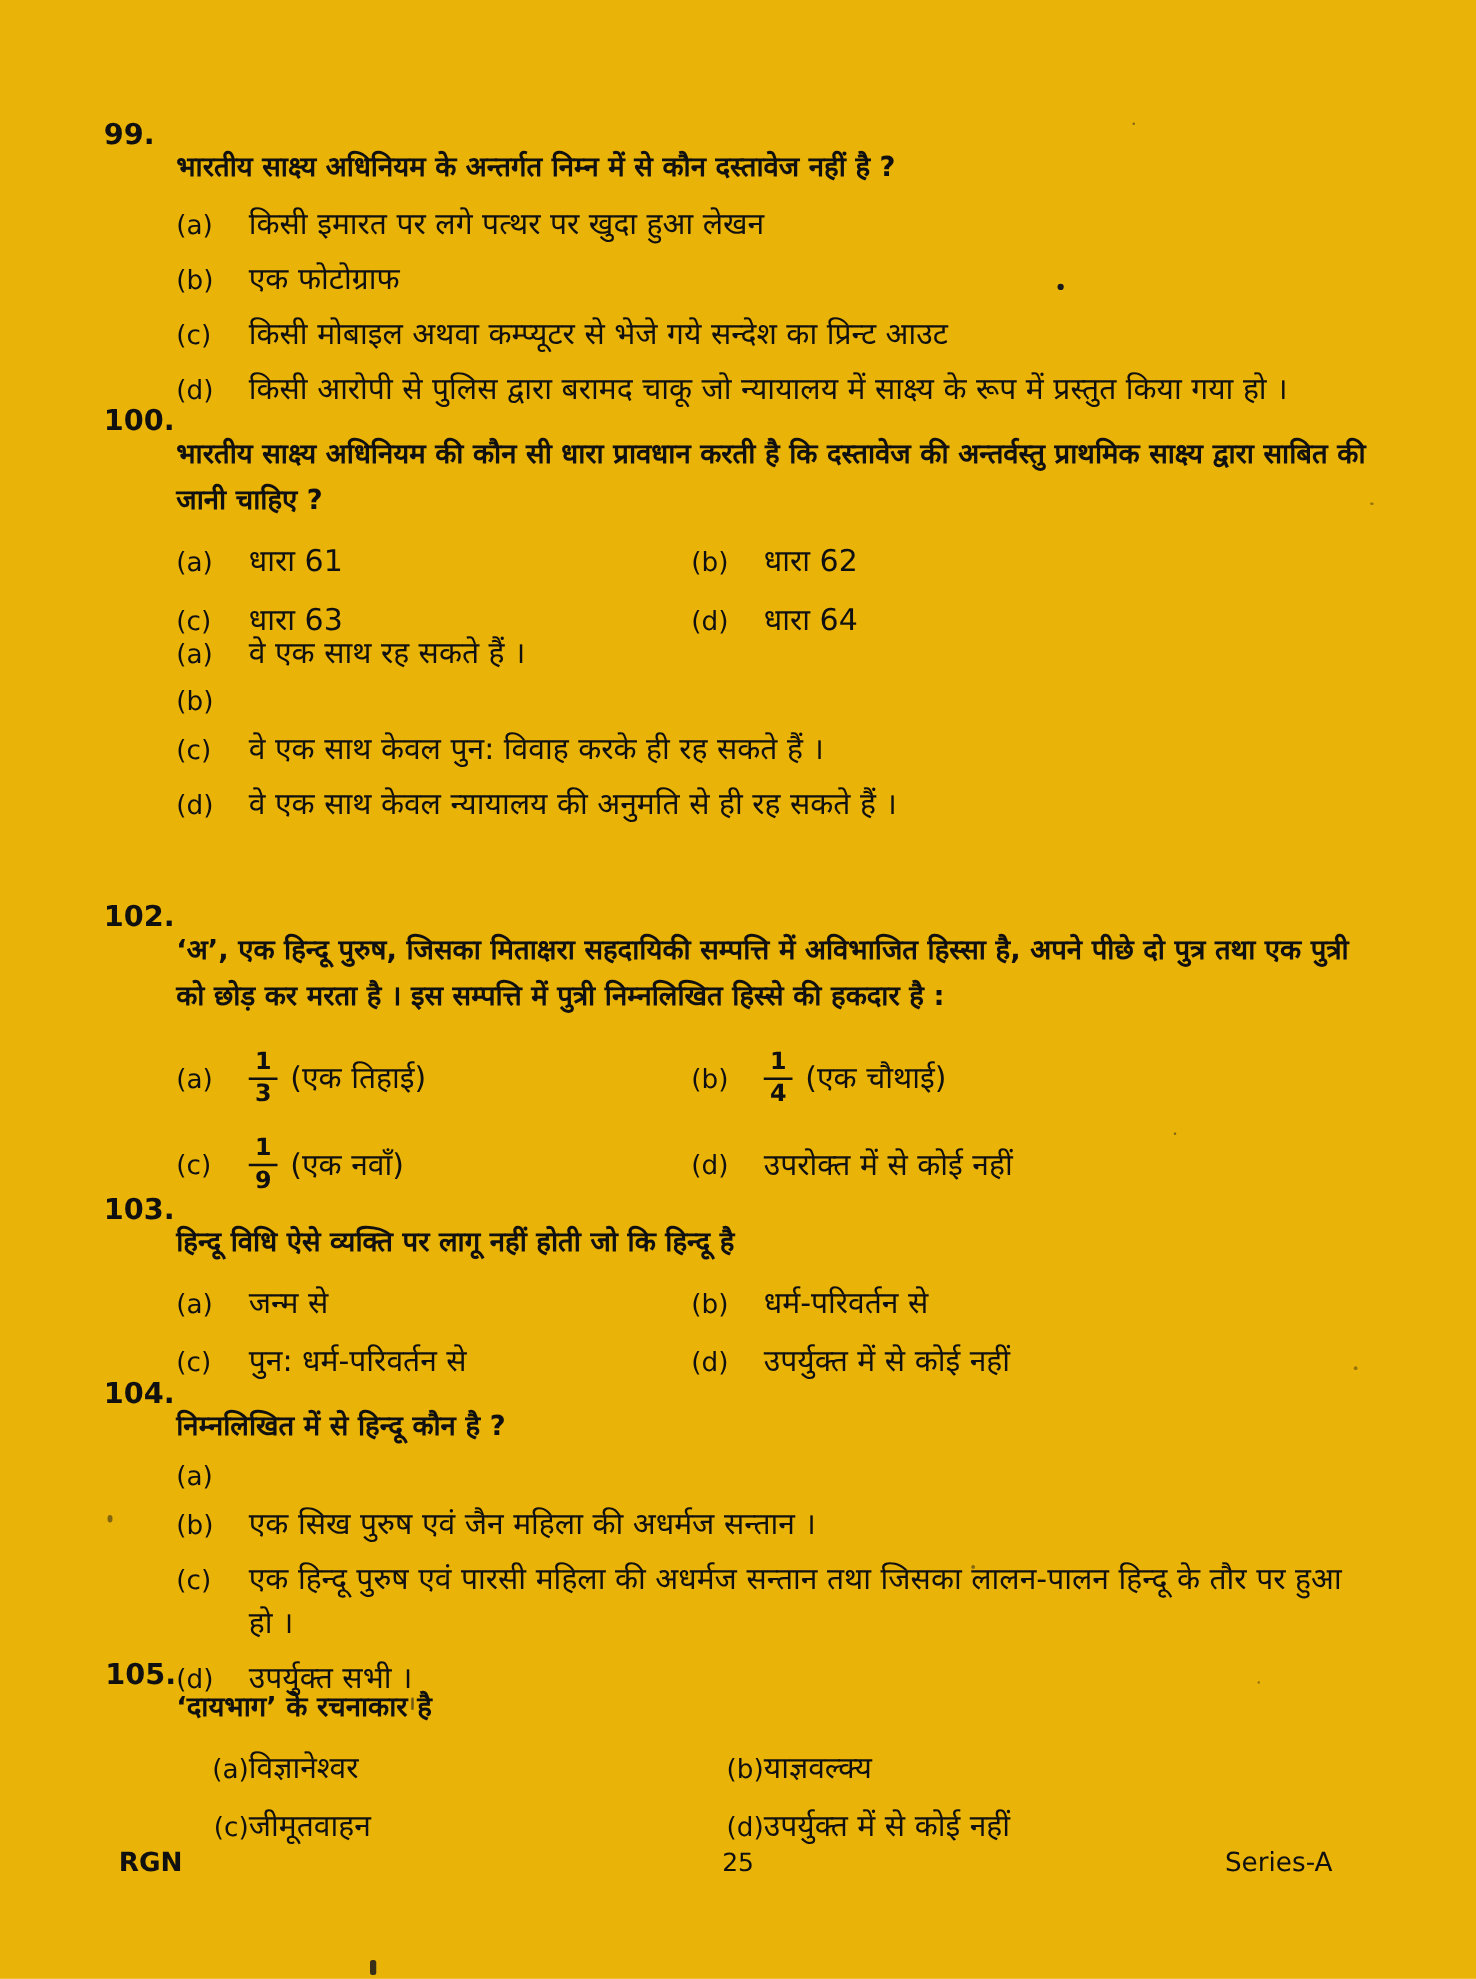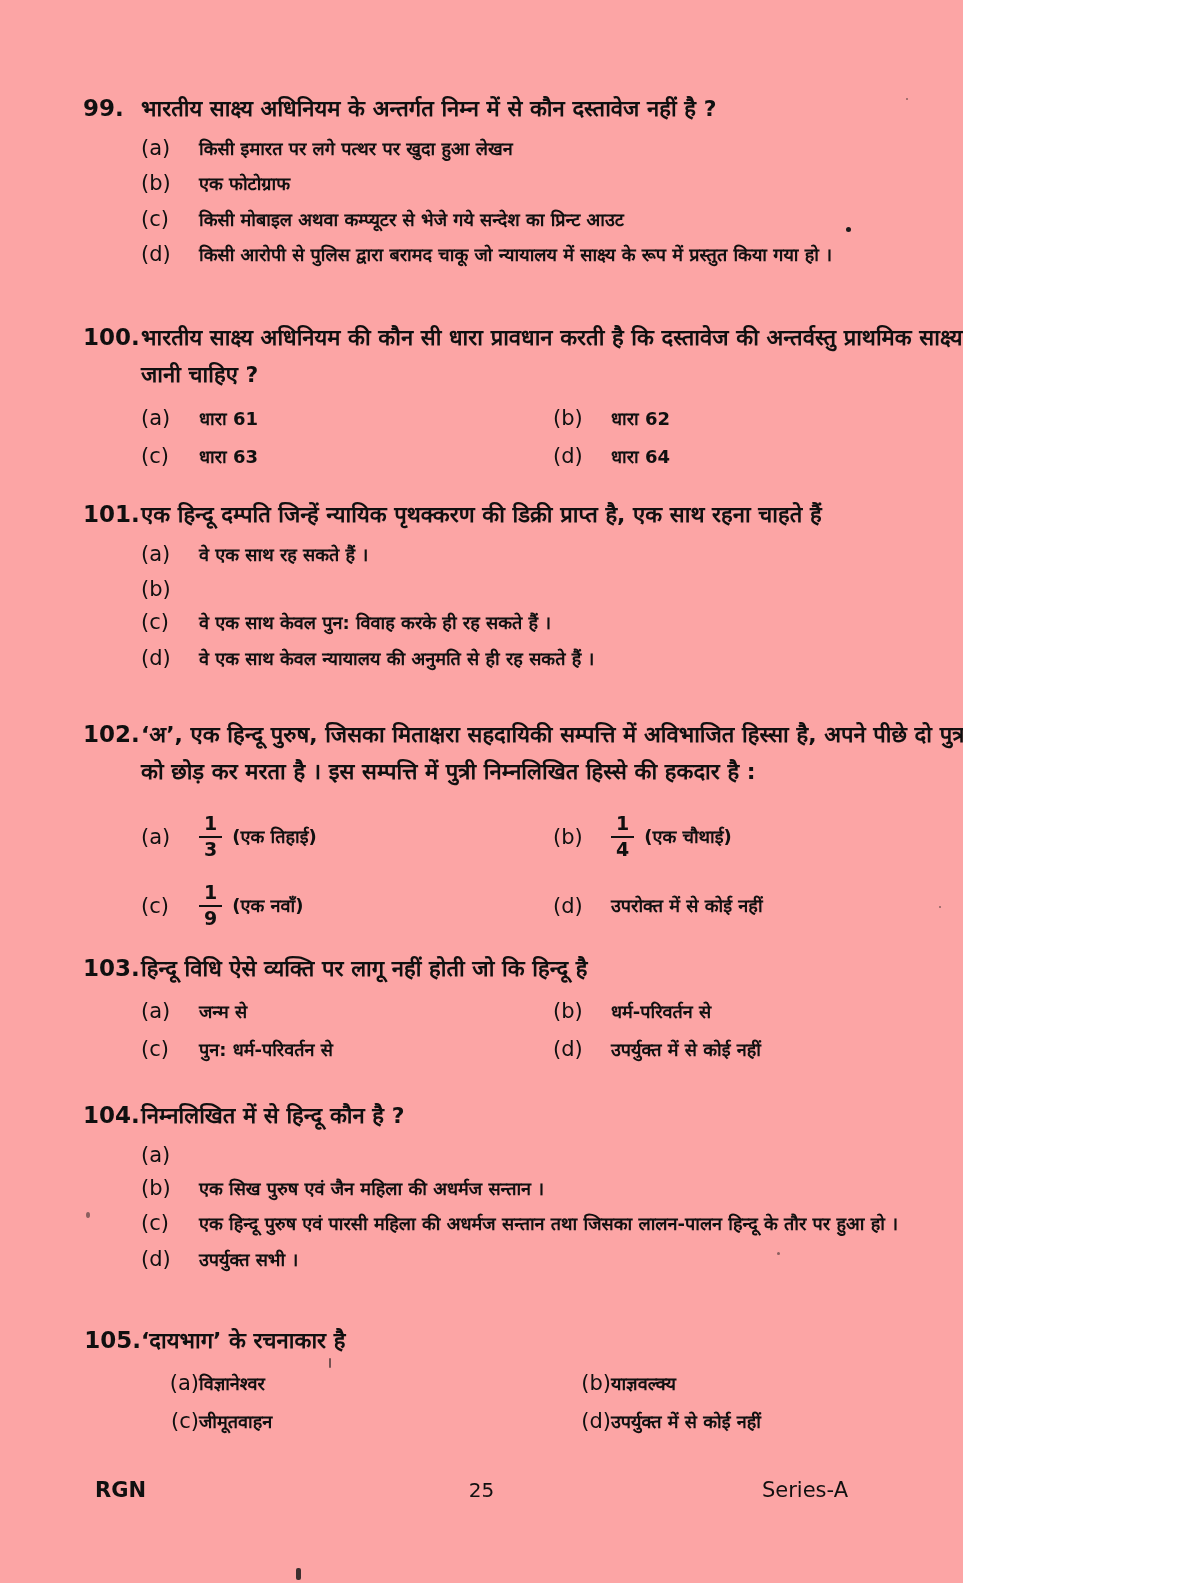--- a/index.html
+++ b/index.html
@@ -1,31 +1,31 @@
 <!DOCTYPE html>
 <html><head>
 <meta charset="utf-8">
 <style>
   html,body { margin:0; padding:0; }
   .page {
     position:relative;
-    width:963px; height:1583px;
-    background:#fca5a5;
+    width:1181px; height:1583px;
+    background:#eab308;
     overflow:hidden;
     font-family:"DejaVu Sans","Liberation Sans",sans-serif;
     color:#101010;
   }
   .question { position:absolute; left:83px; width:1012px; }
   .q-header { display:flex; align-items:flex-start; }
   .q-num { flex:0 0 58px; font-weight:bold; font-size:23px; line-height:1.6; }
-  .q-text { font-size:22px; line-height:1.7; font-weight:bold; }
+  .q-text { font-size:22px; line-height:1.7; font-weight:bold;margin-top:26px; }
   .opts-list { margin-top:8px; }
   .opt-row { display:flex; align-items:baseline; margin:9px 0 9px 58px; }
   .opt-letter { flex:0 0 58px; font-size:21px; font-weight:normal; }
-  .opt-text { font-size:18px; font-weight:bold; line-height:1.45; }
+  .opt-text { font-size:24px; font-weight:normal; line-height:1.45; }
   .opts-grid {
     display:grid; grid-template-columns:470px 1fr;
     margin-top:12px; row-gap:12px;
   }
   .opts-grid .opt-row { margin:0; }
   .opts-grid .opt-row.left { margin-left:58px; }
   .opt-row.with-frac { align-items:center; }
   .frac {
     display:inline-block; text-align:center;
     font-size:19px; font-weight:bold; margin-right:10px;
@@ -88,24 +88,20 @@
         <span class="opt-text">धारा 63</span>
       </div>
       <div class="opt-row">
         <span class="opt-letter">(d)</span>
         <span class="opt-text">धारा 64</span>
       </div>
     </div>
   </section>
 
   <section class="question" style="top:496px;">
-    <div class="q-header">
-      <span class="q-num">101.</span>
-      <span class="q-text">एक हिन्दू दम्पति जिन्हें न्यायिक पृथक्करण की डिक्री प्राप्त है, एक साथ रहना चाहते हैं</span>
-    </div>
     <div class="opts-list">
       <div class="opt-row">
         <span class="opt-letter">(a)</span>
         <span class="opt-text">वे एक साथ रह सकते हैं ।</span>
       </div>
       <div class="opt-row">
         <span class="opt-letter">(b)</span>
       </div>
       <div class="opt-row">
         <span class="opt-letter">(c)</span>

